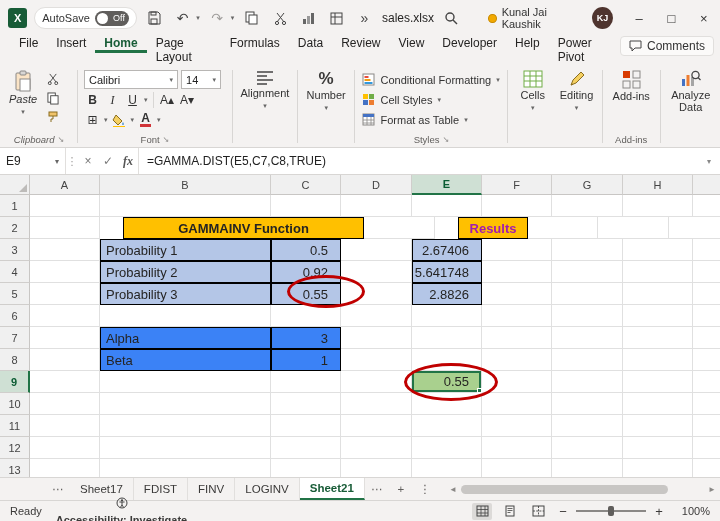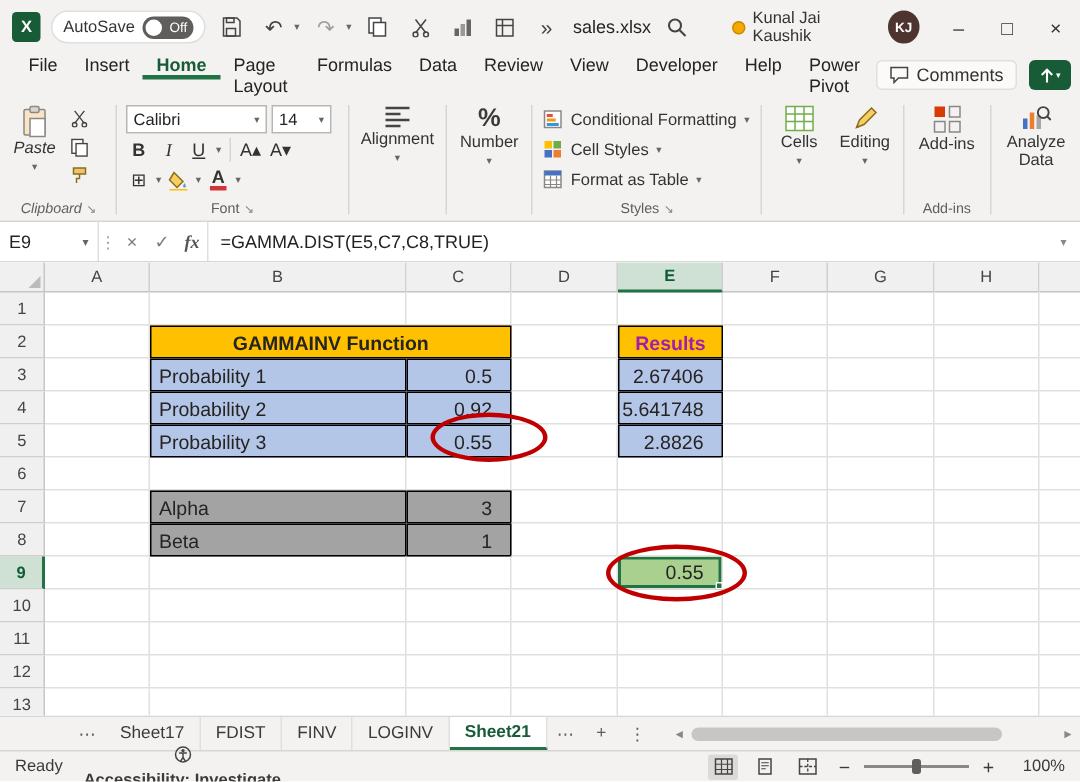--- a/index.html
+++ b/index.html
@@ -22,21 +22,21 @@
   .presence{width:9px;height:9px;border-radius:50%;background:#F2A900;border:1px solid #C88A00;margin-right:5px;}
   .username{font-size:11px;color:#333;margin-right:7px;}
   .avatar{width:22px;height:22px;border-radius:50%;background:#4E342E;color:#fff;font-size:9px;font-weight:700;display:flex;align-items:center;justify-content:center;margin-right:10px;}
   .winbtn{width:34px;height:36px;display:flex;align-items:center;justify-content:center;font-size:13px;color:#333;}
 
   
   .menubar{height:28px;background:#F4F2F1;display:flex;align-items:stretch;padding:0 6px 0 10px;flex:0 0 auto;}
   .mtabs{display:flex;align-items:flex-start;}
   .mtab{padding:0 9px;display:flex;align-items:center;font-size:12px;color:#252423;border-bottom:3px solid transparent;}
   .mtab.active{font-weight:700;border-bottom:3px solid #217346;color:#185C37;}
-  .menu-right{margin-left:auto;display:flex;align-items:center;gap:8px;}
+  .menu-right{margin-left:auto;display:flex;align-items:center;gap:8px;flex-direction:column;}
   .comments-btn{display:flex;align-items:center;gap:5px;font-size:12px;color:#333;border:1px solid #E1DFDD;border-radius:4px;background:#FBFAF9;padding:2px 8px;}
   .share-btn{width:28px;height:20px;background:#185C37;border-radius:4px;display:flex;align-items:center;justify-content:center;gap:1px;color:#fff;}
 
   
   .ribbon{height:84px;background:#F4F2F1;border-bottom:1px solid #D8D6D4;display:flex;padding:2px 2px 0 4px;flex:0 0 auto;}
   .rgroup{display:flex;flex-direction:column;}
   .rg-body{flex:1;display:flex;align-items:flex-start;padding-top:2px;}
   .rg-label{height:15px;font-size:9.5px;color:#605E5C;display:flex;align-items:center;justify-content:center;gap:3px;}
   .launcher{font-size:8px;color:#8A8886;}
   .rsep{width:1px;background:#D8D6D4;margin:4px 3px;flex:0 0 auto;}
@@ -74,24 +74,24 @@
   .hr{display:flex;height:20px;}
   .corner{width:30px;background:#F0F0F0;border-right:1px solid #C8C6C4;border-bottom:1px solid #C8C6C4;position:relative;}
   .corner:after{content:"";position:absolute;right:2px;bottom:2px;border-left:8px solid transparent;border-bottom:8px solid #BDBBB9;}
   .h{background:#F0F0F0;border-right:1px solid #D0CECC;border-bottom:1px solid #C8C6C4;display:flex;align-items:center;justify-content:center;font-size:11px;color:#444;}
   .h.hsel{background:#CFE0D4;border-bottom:2px solid #217346;color:#0B5C33;font-weight:700;}
   .r{display:flex;height:22px;}
   .rh{width:30px;background:#F0F0F0;border-right:1px solid #C8C6C4;border-bottom:1px solid #D0CECC;display:flex;align-items:center;justify-content:center;font-size:11px;color:#444;flex:0 0 auto;}
   .rh.hsel{background:#CFE0D4;border-right:2px solid #217346;color:#0B5C33;font-weight:700;}
   .c{border-right:1px solid #E0E0E0;border-bottom:1px solid #E0E0E0;font-size:13px;display:flex;align-items:center;flex:0 0 auto;}
   .wA{width:70px}.wB{width:171px}.wBC{width:241px}.wC{width:70px}.wD{width:71px}.wE{width:70px}.wF{width:70px}.wG{width:71px}.wH{width:70px}.wX{width:27px;border-right:none;}
-  .gold{background:#FFC000;border:1px solid #000;font-weight:700;justify-content:center;}
+  .gold{background:#FFC000;border:1px solid #000;font-weight:700;justify-content:center;margin-left:23px;}
   .redtx{color:#a21caf;}
   .blue{background:#B4C6E7;border:1px solid #000;}
-  .orange{background:#a3a3a3;border:1px solid #000;}
+  .orange{background:#3b82f6;border:1px solid #000;}
   .green{background:#A9D08E;}
   .num{justify-content:flex-end;padding-right:12px;}
   .lbl{padding-left:5px;}
   .sel{box-shadow:inset 0 0 0 2px #217346;position:relative;}
   .handle{position:absolute;right:-1px;bottom:-1px;width:5px;height:5px;background:#217346;border:1px solid #fff;}
   .ellipse{position:absolute;border:3px solid #C00000;border-radius:50%;pointer-events:none;z-index:5;}
   .el-c5{left:287px;top:100px;width:78px;height:33px;}
   .el-e9{left:404px;top:188px;width:94px;height:38px;}
 
   

